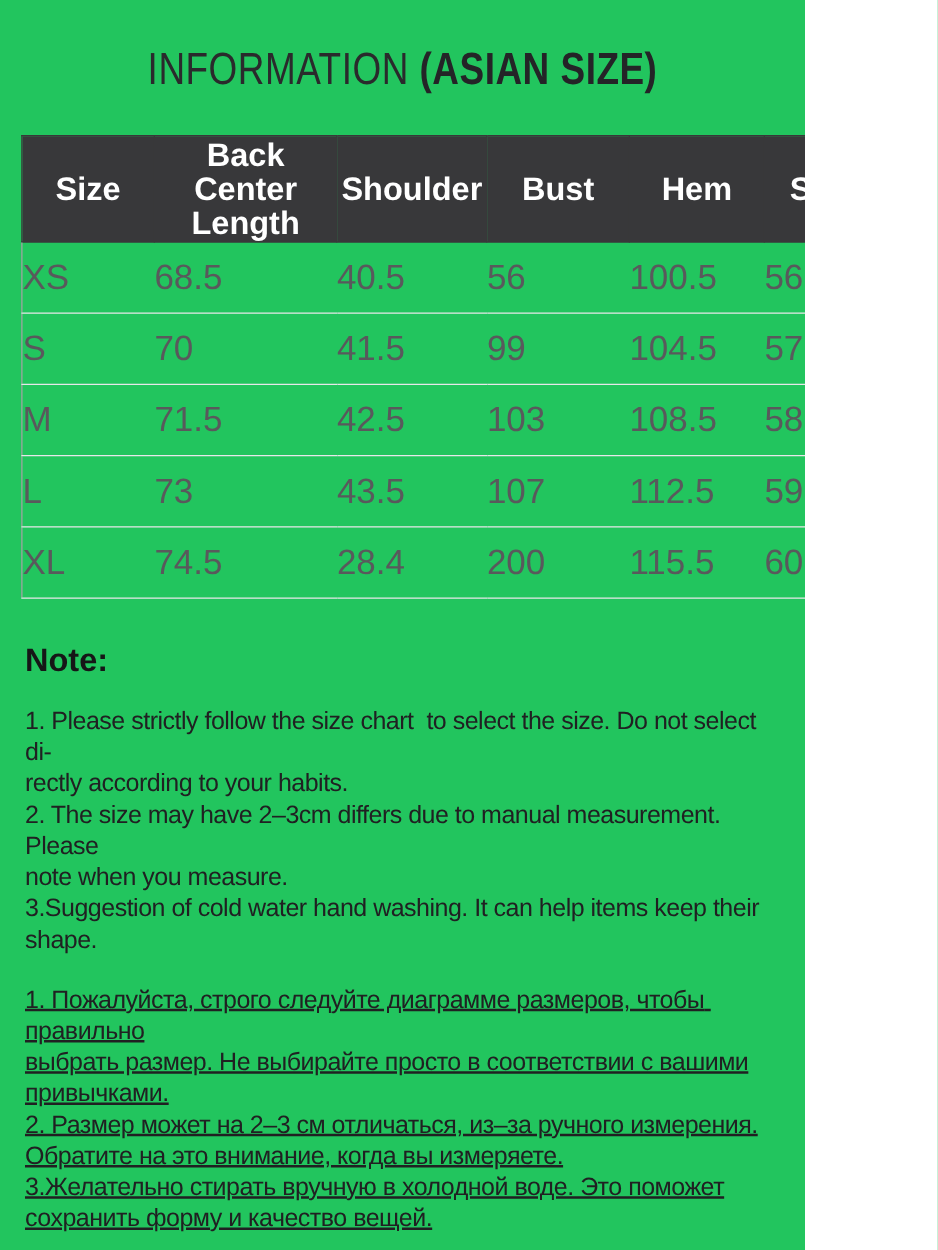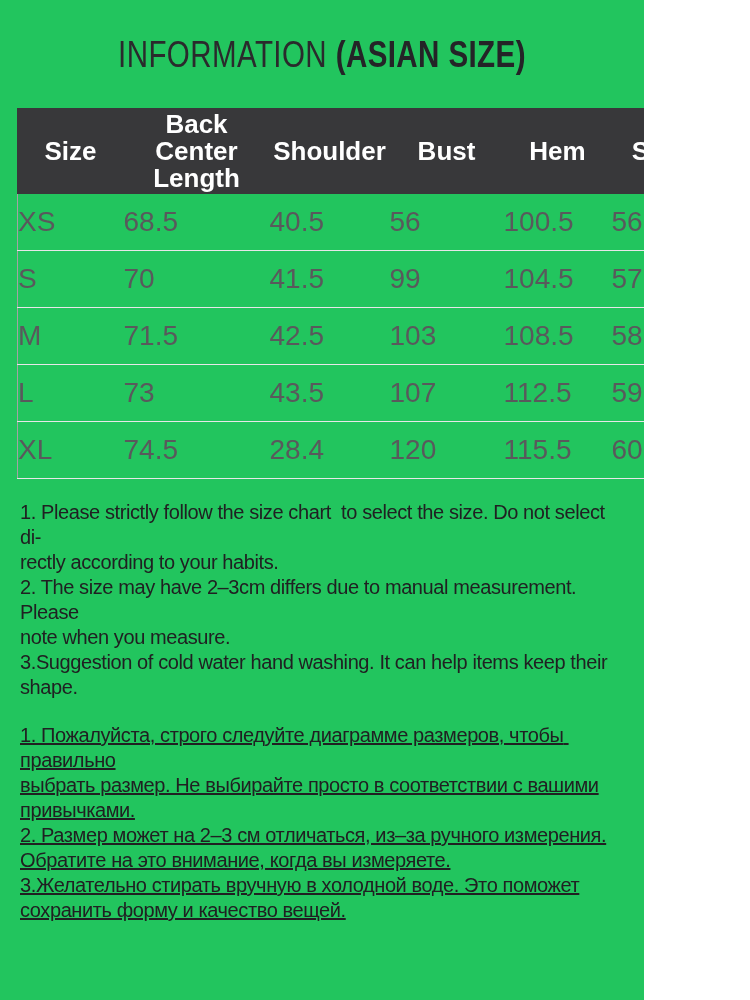--- a/index.html
+++ b/index.html
@@ -143,27 +143,28 @@
         <td>73</td>
         <td>43.5</td>
         <td>107</td>
         <td>112.5</td>
         <td>59.5</td>
       </tr>
       <tr>
         <td>XL</td>
         <td>74.5</td>
         <td>28.4</td>
-        <td>120</td>
+        <td>200</td>
         <td>115.5</td>
         <td>60.5</td>
       </tr>
     </tbody>
   </table>
 
+  <div class="note-heading">Note:</div>
   <div class="body-text">1. Please strictly follow the size chart  to select the size. Do not select di-
 rectly according to your habits.
 2. The size may have 2–3cm differs due to manual measurement. Please
 note when you measure.
 3.Suggestion of cold water hand washing. It can help items keep their
 shape.</div>
 
   <div class="body-text attention-text">1. Пожалуйста, строго следуйте диаграмме размеров, чтобы правильно
 выбрать размер. Не выбирайте просто в соответствии с вашими
 привычками.

